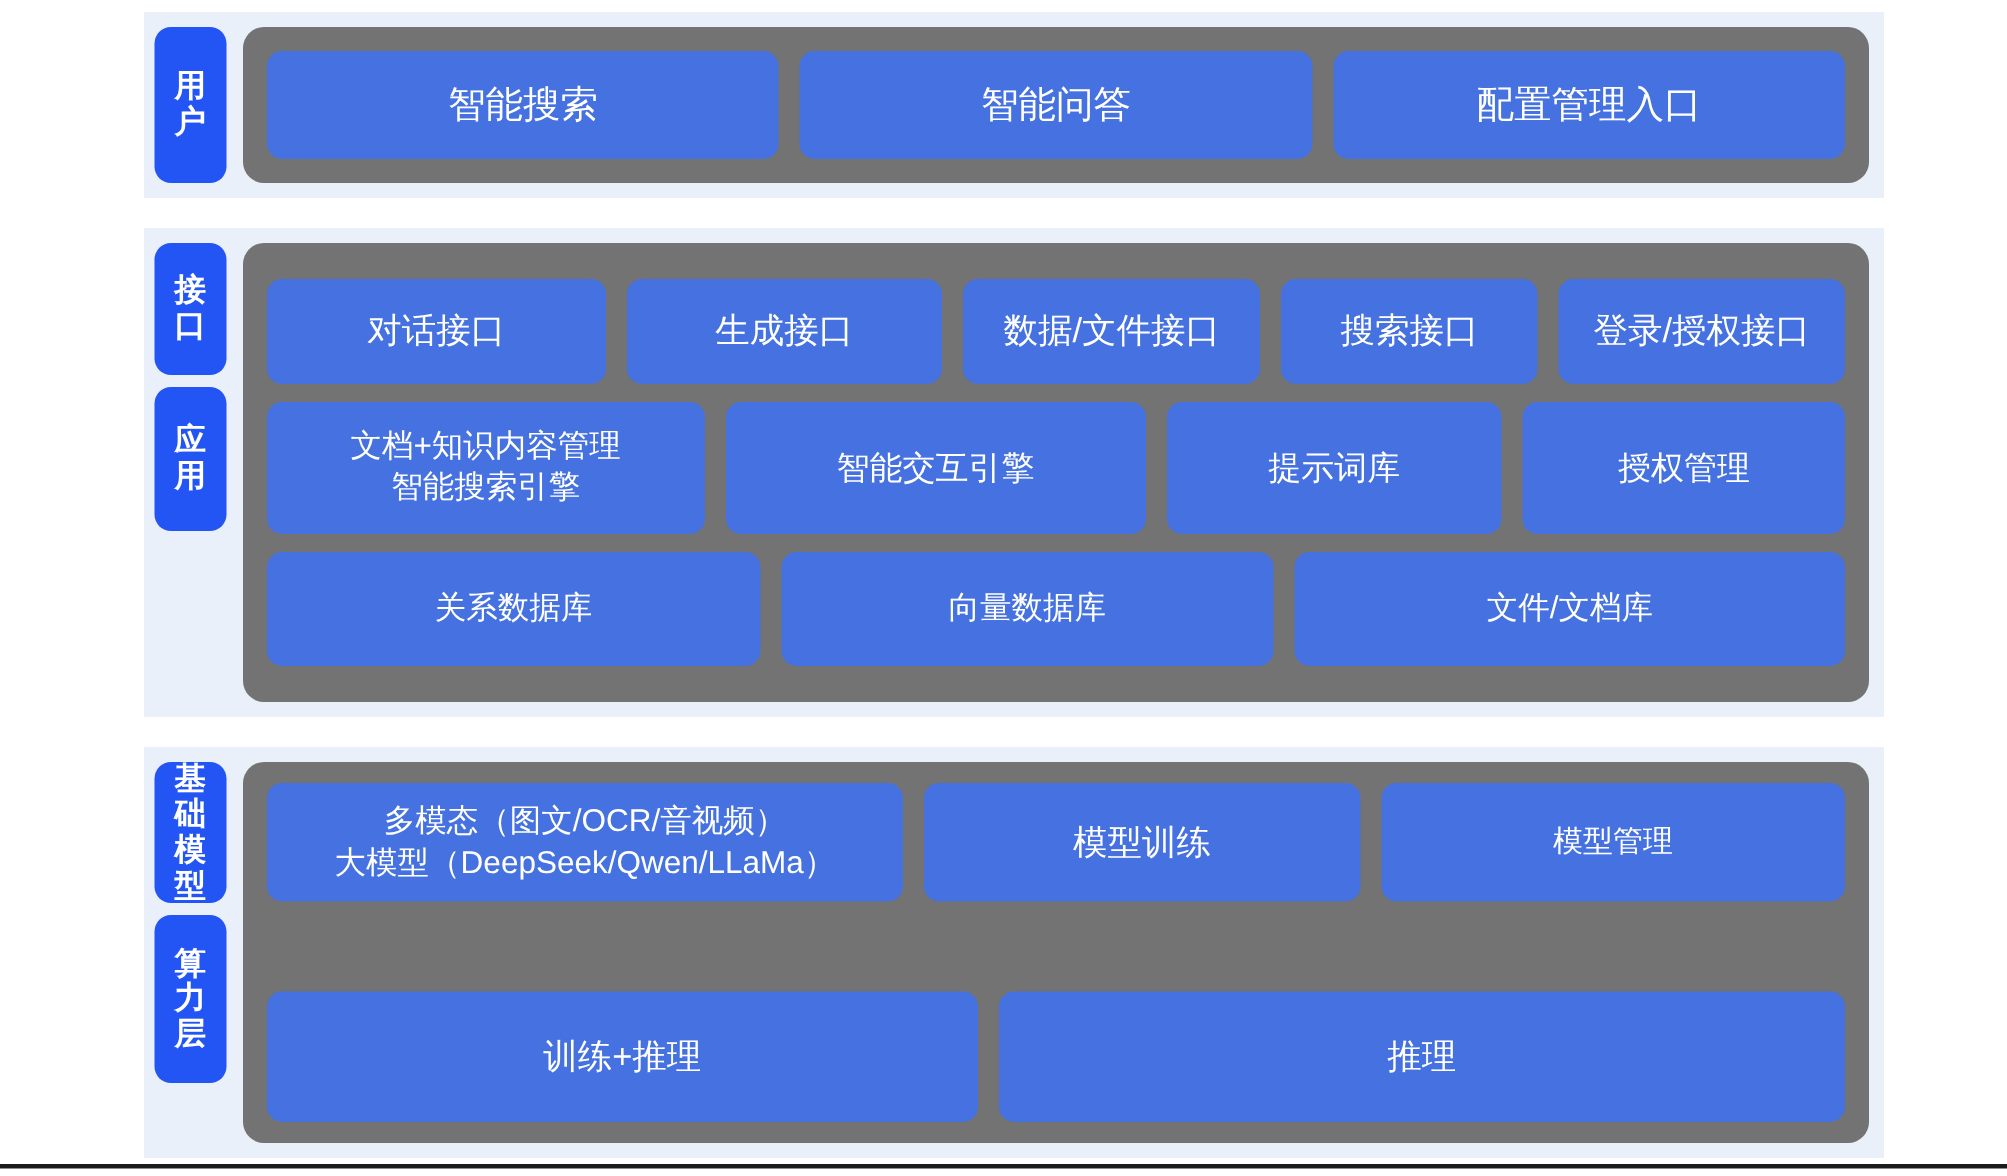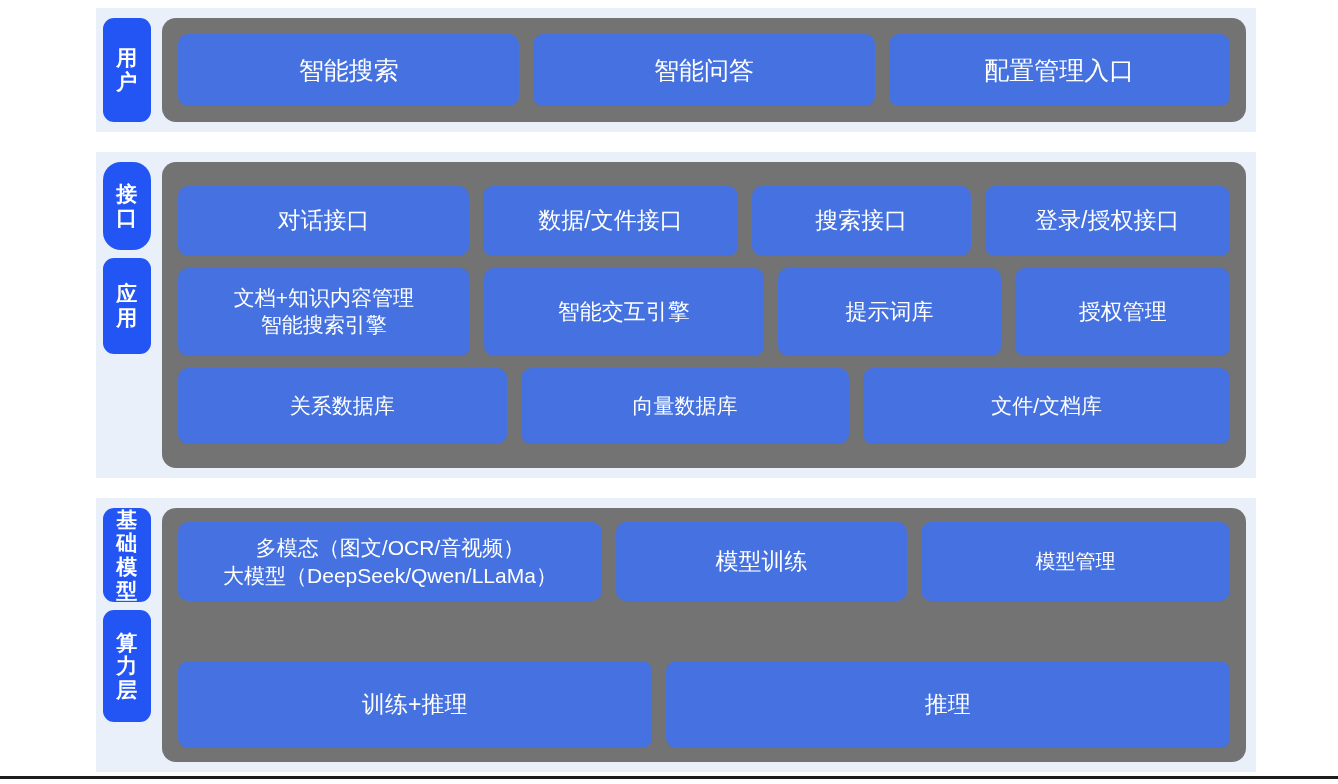--- a/index.html
+++ b/index.html
@@ -66,21 +66,21 @@
   }
   .rail-pill span {
     display: block;
     width: 24px;
     word-break: break-all;
   }
 
   
   .band-user .rail-pill  { height: 120px; }
   .band-mid  .rail-pill  { }
-  .band-mid  .rp-jiekou  { height: 88px; border-radius: 18px; }
+  .band-mid  .rp-jiekou  { height: 88px; }
   .band-mid  .rp-yingyong{ height: 96px; }
   .band-mid  .rp-shuju   { height: 114px; }
   .band-base .rp-jichu   { height: 94px; }
   .band-base .rp-suanli  { height: 112px; }
 
   
   .panel {
     flex: 1 1 auto;
     background: #737373;
     border-radius: 14px;
@@ -190,20 +190,21 @@
         <span>接口</span>
       </div>
       <div class="rail-pill rp-yingyong">
         <span>应用</span>
       </div>
     </div>
     <div class="panel">
 
       <div class="row row-interface">
         <div class="box b0">对话接口</div>
+        <div class="box b1">生成接口</div>
         <div class="box b2">数据/文件接口</div>
         <div class="box b3">搜索接口</div>
         <div class="box b4">登录/授权接口</div>
       </div>
 
       <div class="row row-app">
         <div class="box b0">文档+知识内容管理
 智能搜索引擎</div>
         <div class="box b1">智能交互引擎</div>
         <div class="box b2">提示词库</div>

